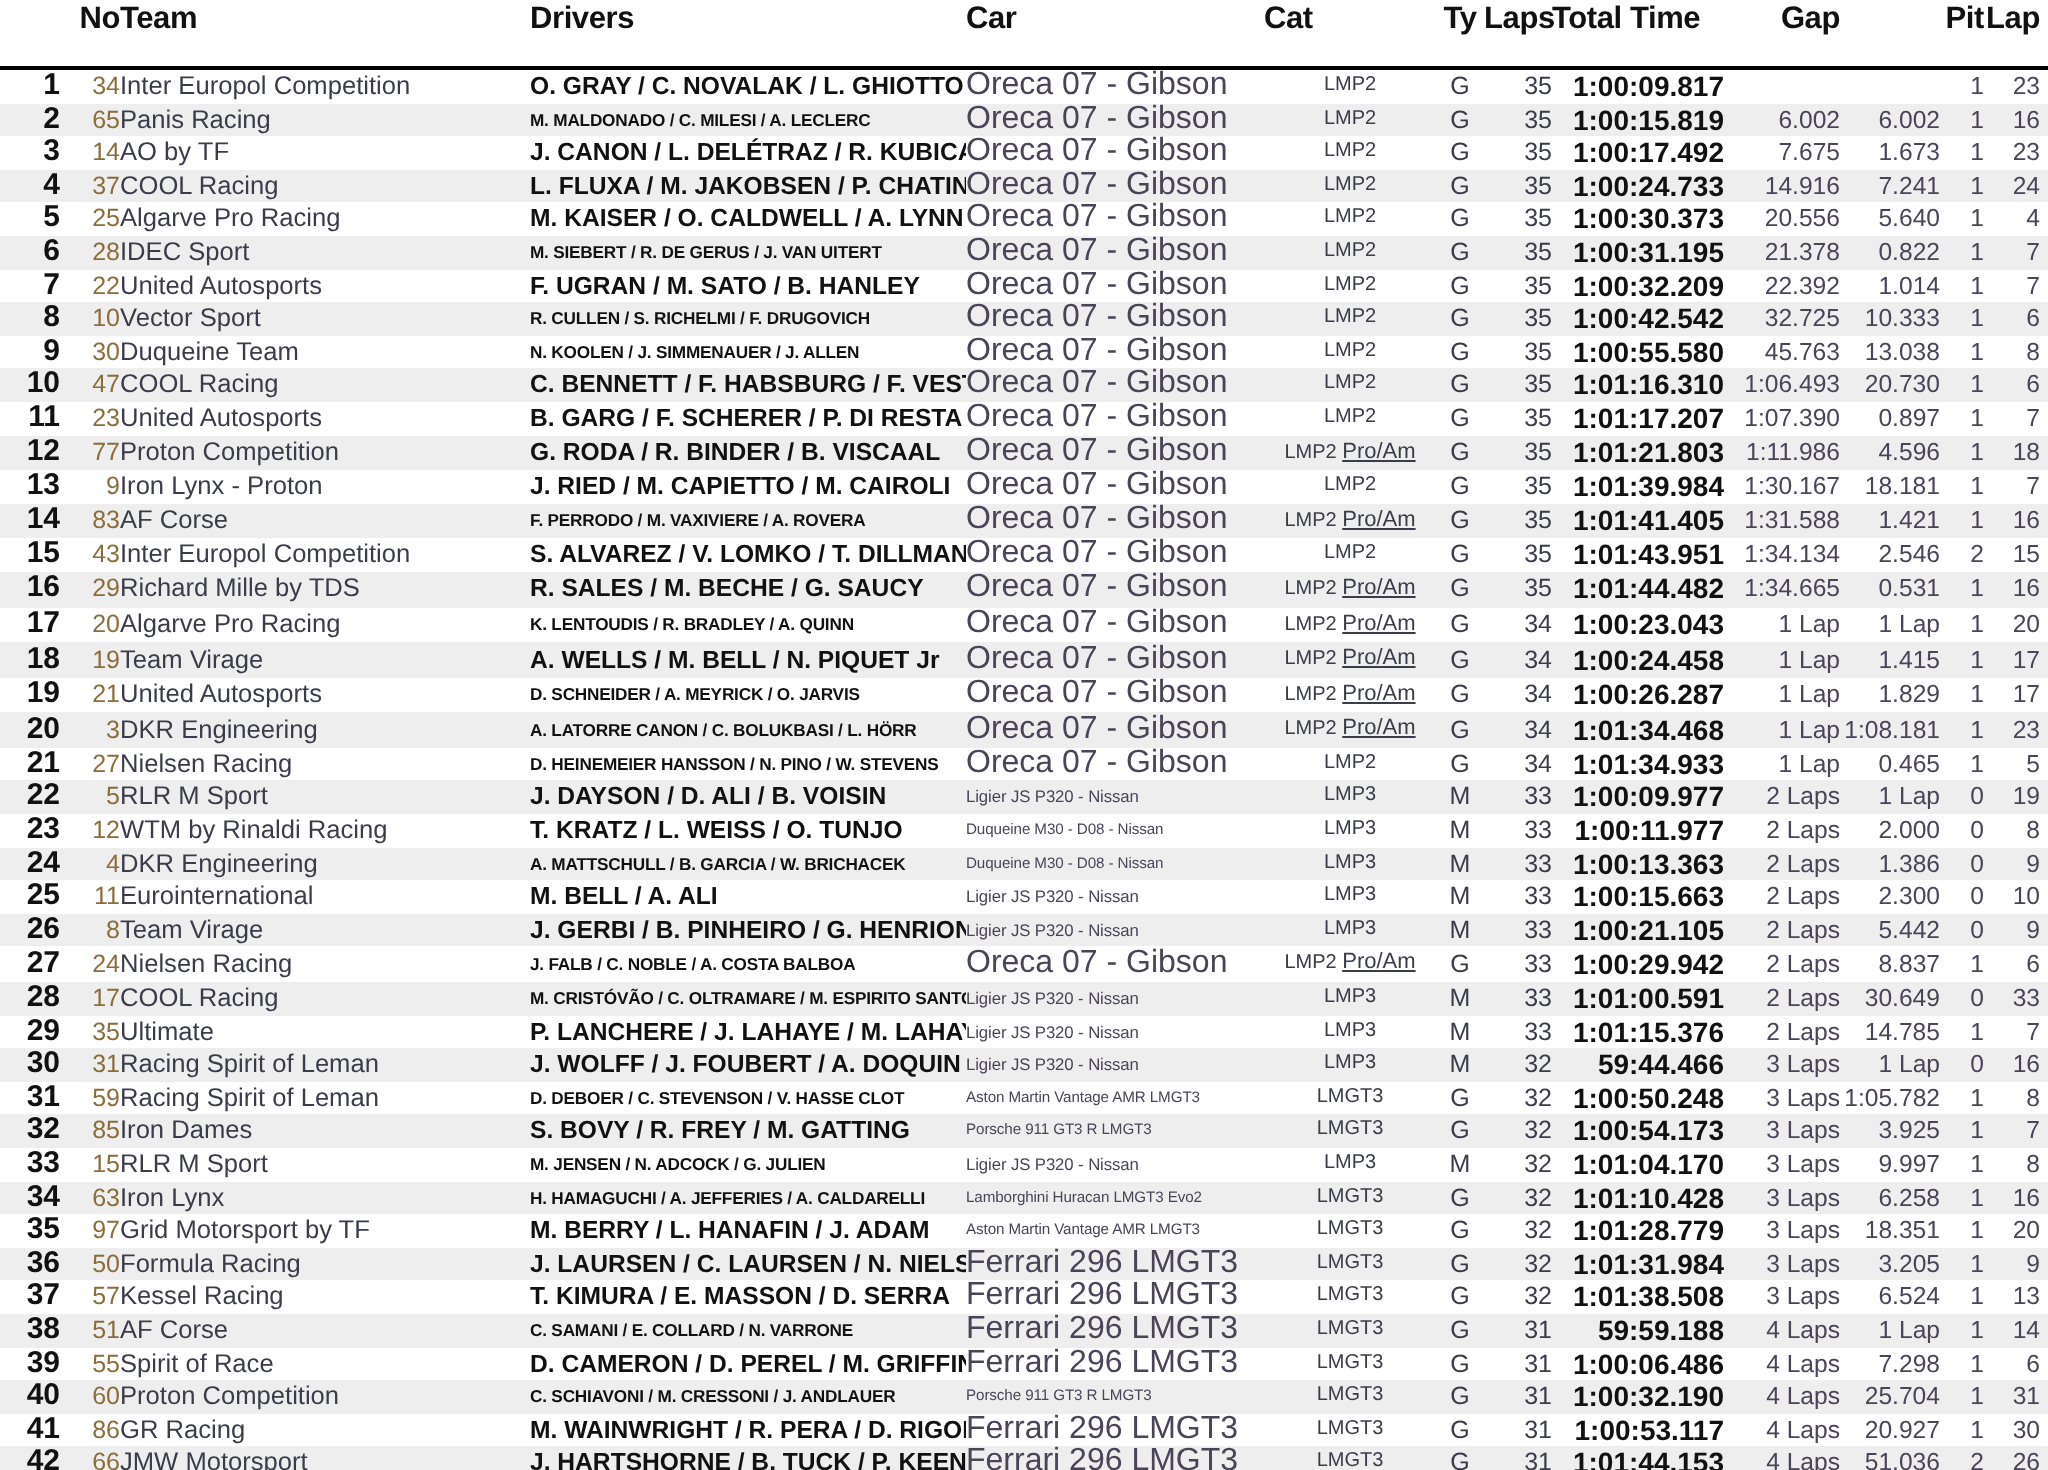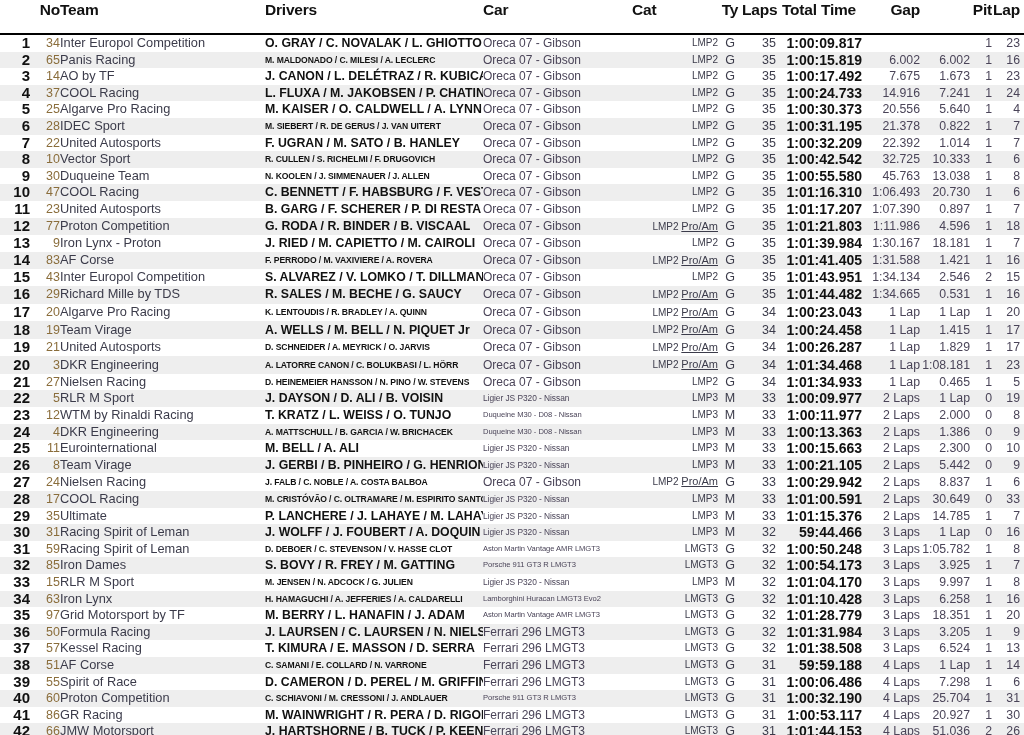--- a/index.html
+++ b/index.html
@@ -20,43 +20,43 @@
   }
   #results-table thead tr{border-bottom:2.5px solid #000;}
   th.h-pos{width:30px;text-align:right;}
   th.h-no{width:30px;text-align:right;padding-right:6px;}
   th.h-team{width:205px;text-align:left;padding-left:7px;margin-top:15px;}
   th.h-drivers{width:218px;text-align:left;padding-left:5px;}
   th.h-car{width:149px;text-align:left;padding-left:5px;}
   th.h-cat{width:86px;text-align:left;padding-left:4px;}
   th.h-ty{width:24px;text-align:center;}
   th.h-laps{width:34px;text-align:left;margin-left:18px;}
-  th.h-total{width:86px;text-align:center;padding-left:7px;}
+  th.h-total{width:86px;text-align:left;padding-left:7px;}
   th.h-gap{width:58px;text-align:right;}
   th.h-int{width:50px;text-align:right;}
   th.h-pit{width:22px;text-align:right;}
   th.h-lap{width:28px;text-align:right;color:#8a7249;font-weight:bold;}
   th.h-time{width:58px;text-align:right;color:#8a7249;font-weight:bold;}
 
   
   #results-table tbody tr{height:16.6px;}
   #results-table tbody tr.alt{background:#eeeeee;}
   #results-table tbody td{
     padding:0;height:16.6px;line-height:16.6px;
     white-space:nowrap;overflow:hidden;vertical-align:middle;
   }
   td.c-pos{font-size:15px;font-weight:bold;text-align:right;color:#111;}
   td.c-no{font-size:12.5px;text-align:right;padding-right:6px;color:#8a6d3b;}
   td.c-team{font-size:12.8px;text-align:left;padding-left:7px;color:#3b3b4a;}
   td.c-drivers{font-size:12.3px;font-weight:bold;text-align:left;padding-left:5px;color:#111;}
   td.c-drivers.sm{font-size:8.6px;letter-spacing:-0.1px;}
-  td.c-car{font-size:12px;text-align:left;padding-left:5px;color:#4a4458;}
+  td.c-car{font-size:16px;text-align:left;padding-left:5px;color:#4a4458;}
   td.c-car.sm{font-size:8.4px;letter-spacing:-0.05px;}
   td.c-car.xs{font-size:7.6px;letter-spacing:-0.05px;}
-  td.c-cat{font-size:10px;text-align:right;padding-left:4px;color:#3b3b4a;margin-top:42px;}
+  td.c-cat{font-size:10px;text-align:center;padding-left:4px;color:#3b3b4a;margin-top:42px;}
   td.c-cat .pa{font-size:11px;text-decoration:underline;}
   td.c-ty{font-size:12.5px;text-align:center;color:#3b3b4a;}
   td.c-laps{font-size:12.5px;text-align:right;color:#3b3b4a;}
   td.c-total{font-size:14px;font-weight:bold;text-align:right;padding-right:1px;color:#111;}
   td.c-gap{font-size:12.3px;text-align:right;color:#4a4458;}
   td.c-int{font-size:12.3px;text-align:right;color:#4a4458;}
   td.c-pit{font-size:12.3px;text-align:right;color:#4a4458;}
   td.c-lap{font-size:12.3px;text-align:right;color:#4a4458;}
   td.c-time{font-size:12.4px;font-weight:bold;text-align:right;color:#111;padding-left:3px;}
 </style>

